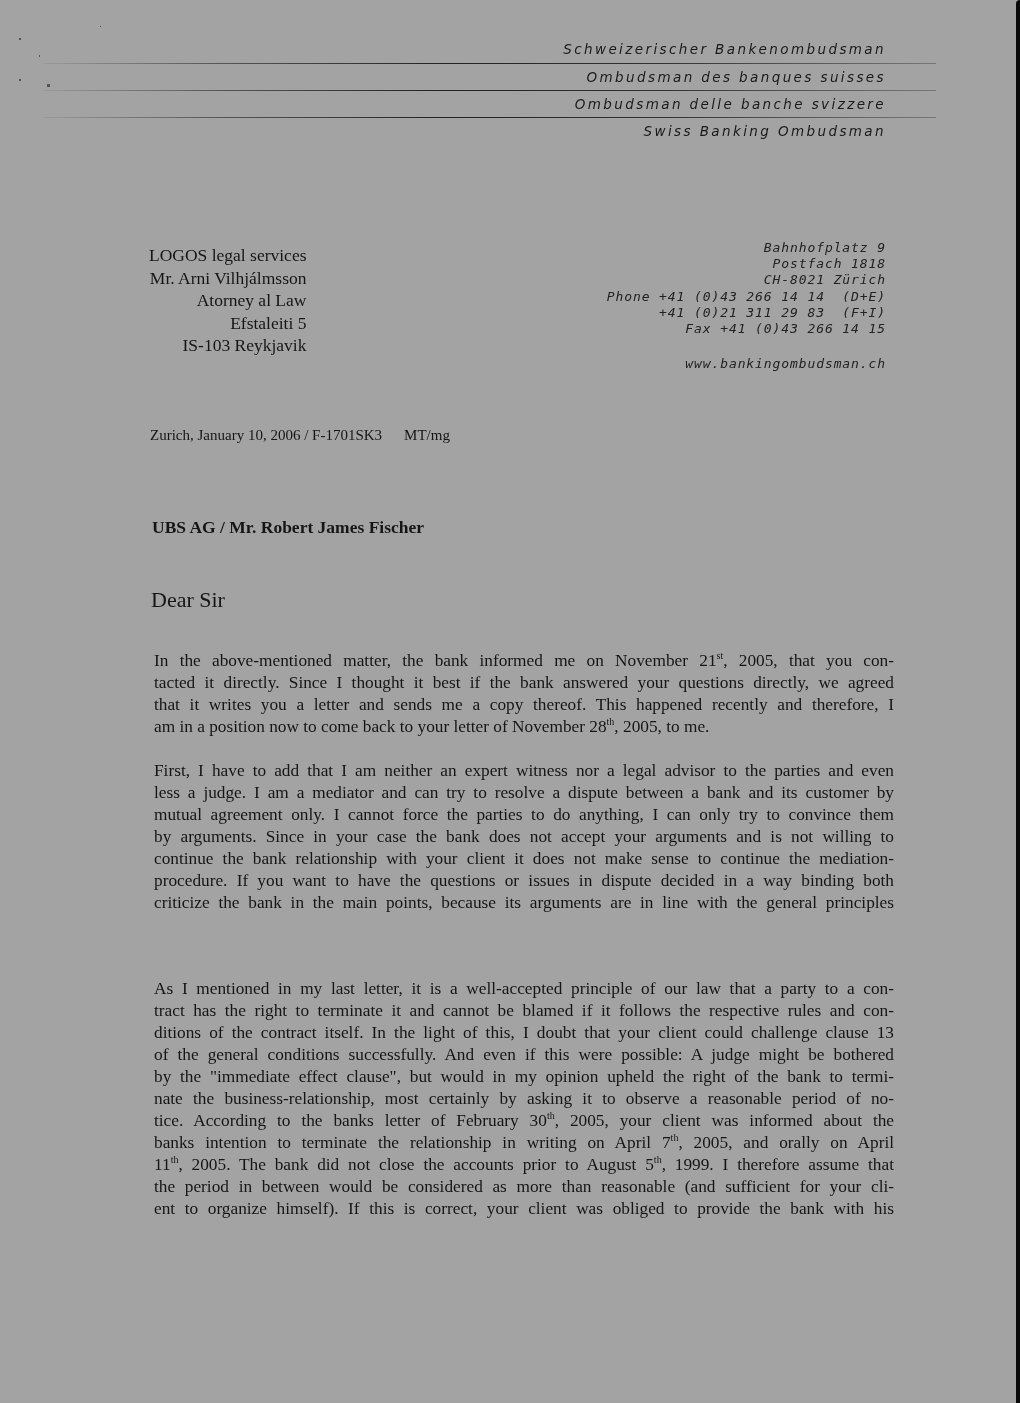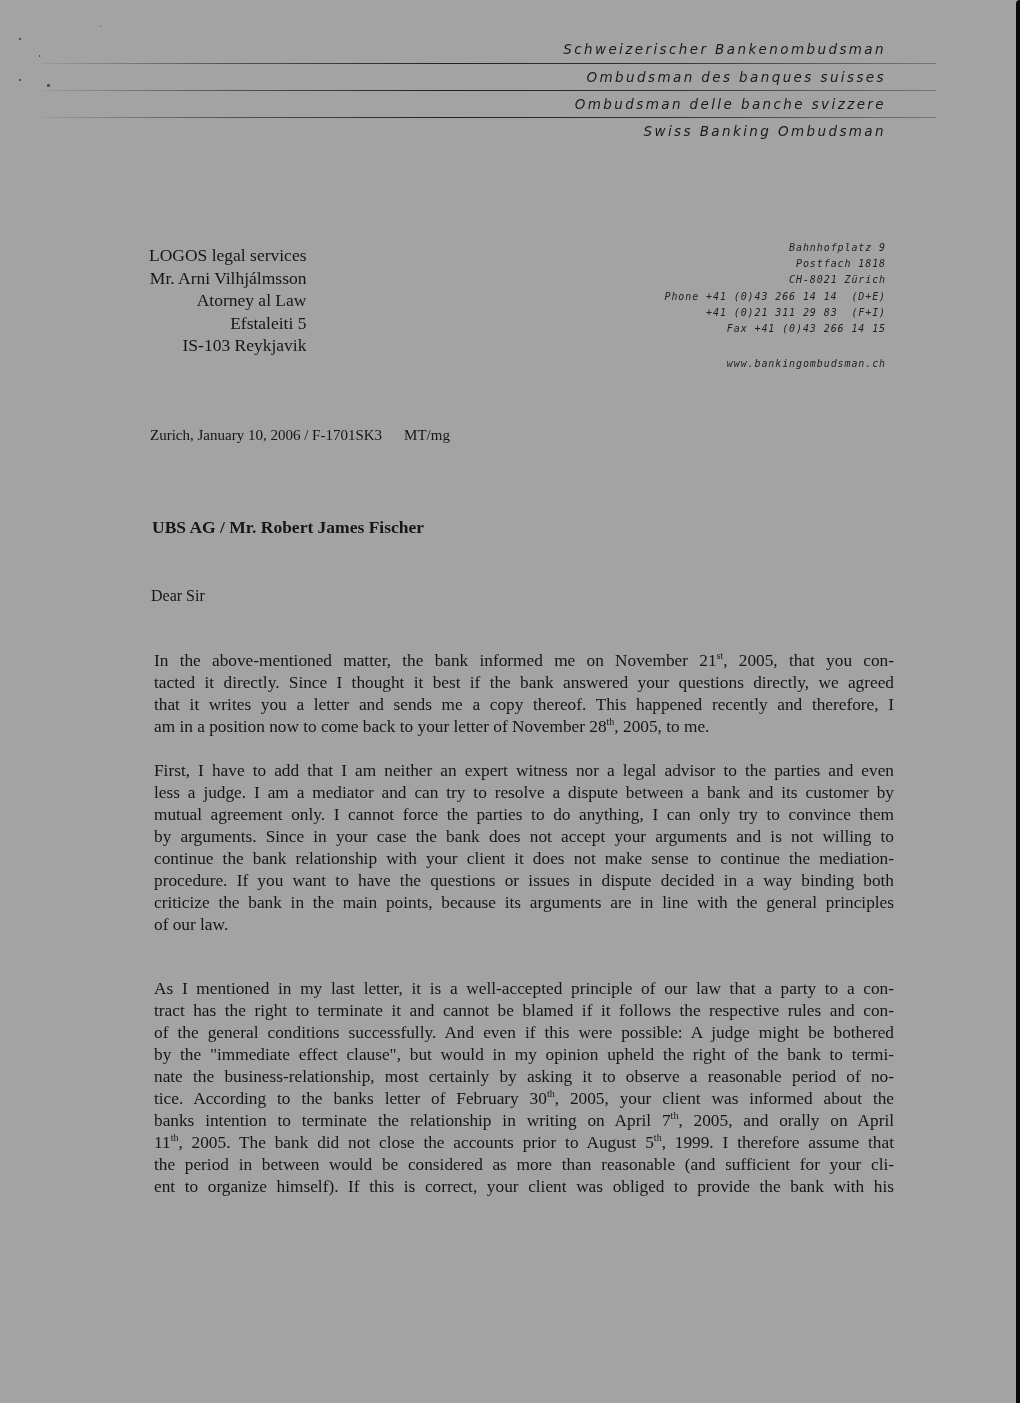--- a/index.html
+++ b/index.html
@@ -61,21 +61,21 @@
   }
   .addr div { white-space: nowrap; text-align: right; }
   
   .sender {
     position: absolute;
     right: 134px;
     top: 240px;
     text-align: right;
     font-family: "DejaVu Sans Mono", monospace;
     font-style: italic;
-    font-size: 10px;
+    font-size: 13px;
     line-height: 16.2px;
     letter-spacing: 0.9px;
     color: #222;
   }
   .sender div { white-space: nowrap; }
   .sender .web { margin-top: 19px; }
   .dateline {
     position: absolute;
     left: 150px;
     top: 427px;
@@ -87,21 +87,21 @@
     left: 152px;
     top: 517px;
     font-size: 17.5px;
     font-weight: bold;
     white-space: nowrap;
   }
   .salutation {
     position: absolute;
     left: 151px;
     top: 587px;
-    font-size: 16px;
+    font-size: 22px;
   }
   .para {
     position: absolute;
     left: 154px;
     width: 740px;
     font-size: 17.3px;
     line-height: 22px;
   }
   .para .ln {
     white-space: nowrap;
@@ -175,26 +175,26 @@
   </div>
 
   <div class="para" style="top:760px;">
     <span class="ln">First, I have to add that I am neither an expert witness nor a legal advisor to the parties and even</span>
     <span class="ln">less a judge. I am a mediator and can try to resolve a dispute between a bank and its customer by</span>
     <span class="ln">mutual agreement only. I cannot force the parties to do anything, I can only try to convince them</span>
     <span class="ln">by arguments. Since in your case the bank does not accept your arguments and is not willing to</span>
     <span class="ln">continue the bank relationship with your client it does not make sense to continue the mediation-</span>
     <span class="ln">procedure. If you want to have the questions or issues in dispute decided in a way binding both</span>
     <span class="ln">criticize the bank in the main points, because its arguments are in line with the general principles</span>
-    <span class="ln last">of our law.</span>
   </div>
 
   <div class="para" style="top:978px;">
     <span class="ln">As I mentioned in my last letter, it is a well-accepted principle of our law that a party to a con-</span>
     <span class="ln">tract has the right to terminate it and cannot be blamed if it follows the respective rules and con-</span>
+    <span class="ln">ditions of the contract itself. In the light of this, I doubt that your client could challenge clause 13</span>
     <span class="ln">of the general conditions successfully. And even if this were possible: A judge might be bothered</span>
     <span class="ln">by the "immediate effect clause", but would in my opinion upheld the right of the bank to termi-</span>
     <span class="ln">nate the business-relationship, most certainly by asking it to observe a reasonable period of no-</span>
     <span class="ln"><span>tice. According to the banks letter of February 30</span><sup>th</sup><span>, 2005, your client was informed about the</span></span>
     <span class="ln"><span>banks intention to terminate the relationship in writing on April 7</span><sup>th</sup><span>, 2005, and orally on April</span></span>
     <span class="ln"><span>11</span><sup>th</sup><span>, 2005. The bank did not close the accounts prior to August 5</span><sup>th</sup><span>, 1999. I therefore assume that</span></span>
     <span class="ln">the period in between would be considered as more than reasonable (and sufficient for your cli-</span>
     <span class="ln">ent to organize himself). If this is correct, your client was obliged to provide the bank with his</span>
   </div>
 

